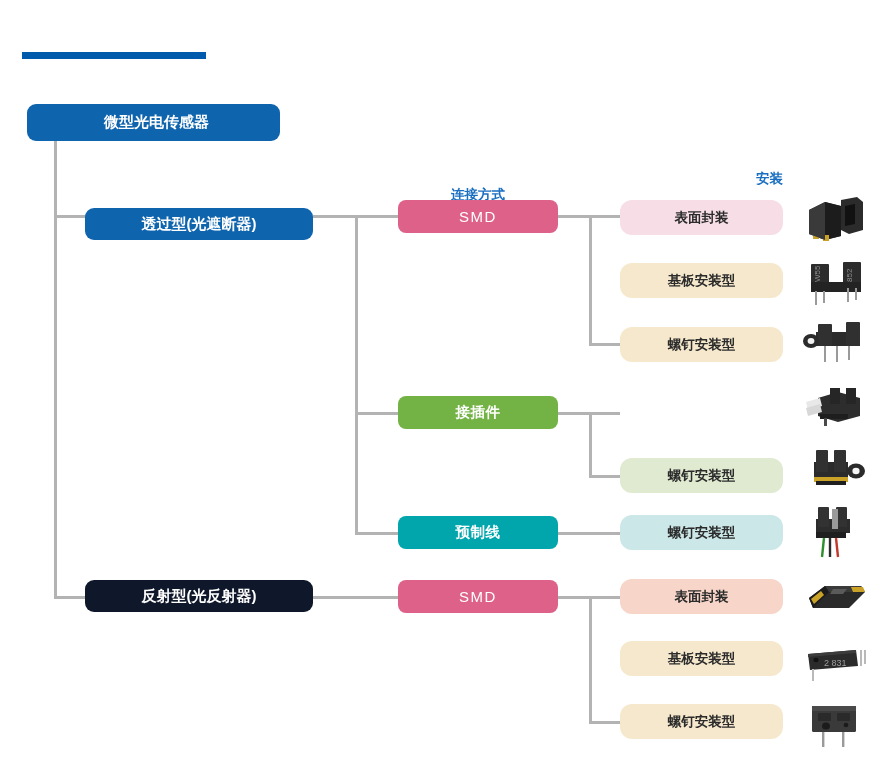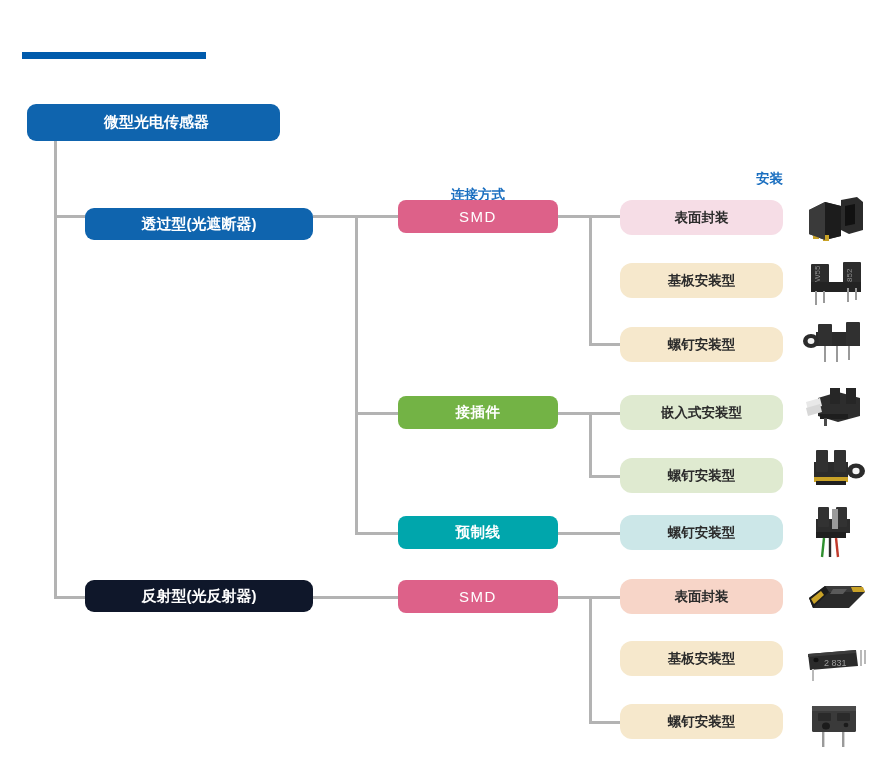--- a/index.html
+++ b/index.html
@@ -130,23 +130,20 @@
   </div>
 
   <div class="node lv4" style="left:620px;top:200px;width:163px;height:35px;background:#f6dde6;">
     <span>表面封装</span>
   </div>
   <div class="node lv4" style="left:620px;top:263px;width:163px;height:35px;background:#f6e8cc;">
     <span>基板安装型</span>
   </div>
   <div class="node lv4" style="left:620px;top:327px;width:163px;height:35px;background:#f6e8cc;">
     <span>螺钉安装型</span>
-  </div>
-  <div class="node lv4" style="left:620px;top:395px;width:163px;height:35px;background:#dfead0;">
-    <span>嵌入式安装型</span>
   </div>
   <div class="node lv4" style="left:620px;top:458px;width:163px;height:35px;background:#dfead0;">
     <span>螺钉安装型</span>
   </div>
   <div class="node lv4" style="left:620px;top:515px;width:163px;height:35px;background:#cce7e8;">
     <span>螺钉安装型</span>
   </div>
   <div class="node lv4" style="left:620px;top:579px;width:163px;height:35px;background:#f7d5c8;">
     <span>表面封装</span>
   </div>

